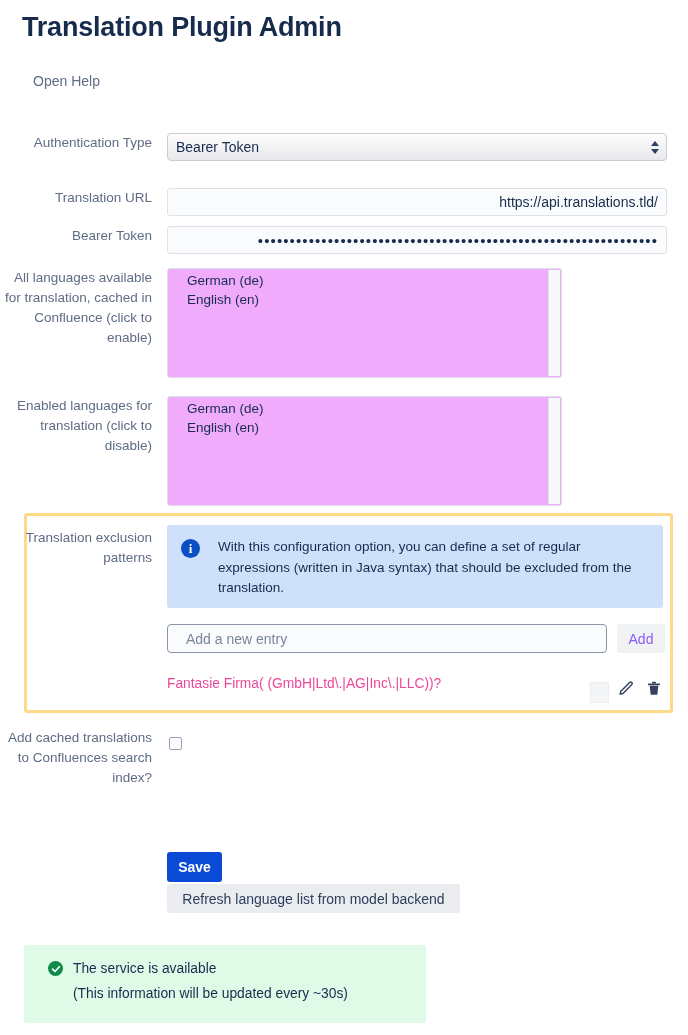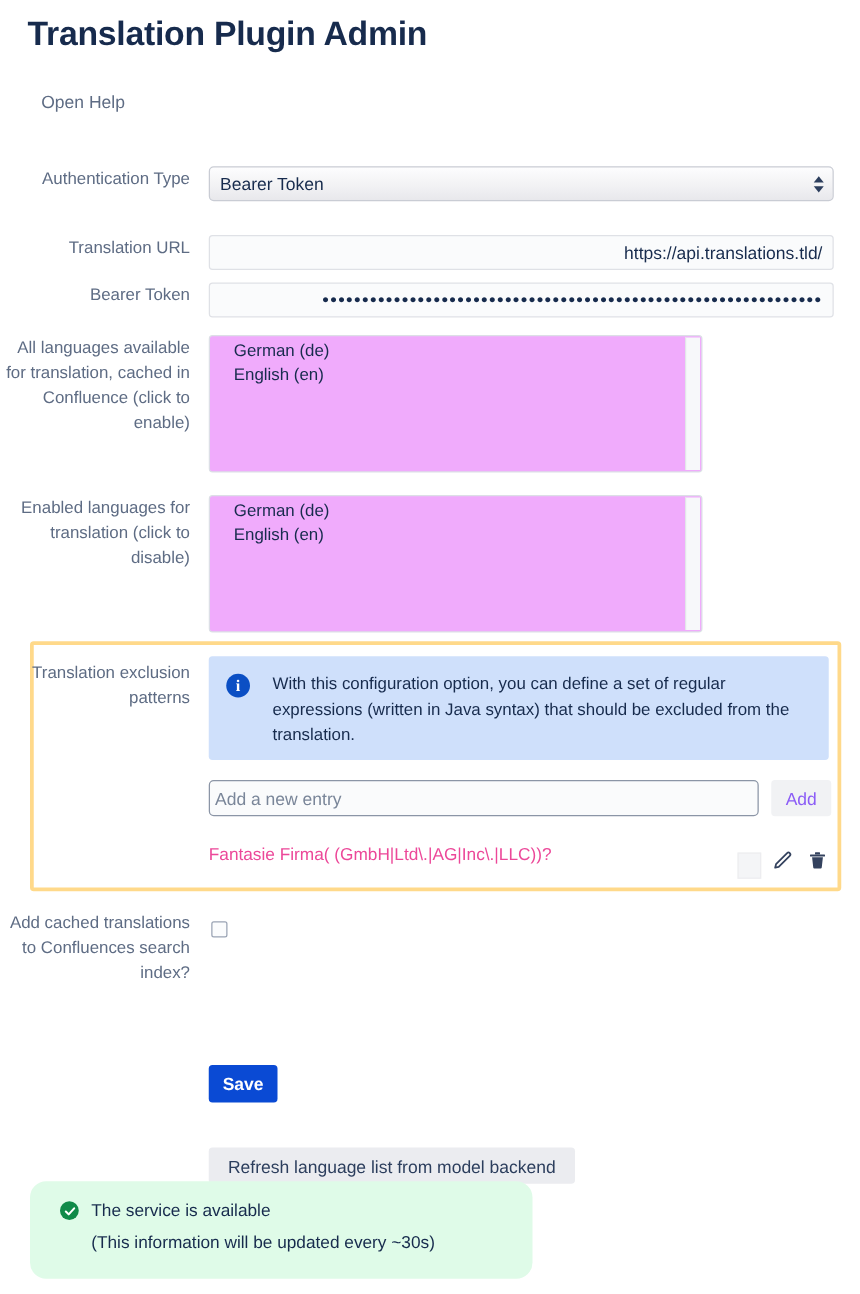--- a/index.html
+++ b/index.html
@@ -191,21 +191,21 @@
     left: 167px;
     top: 624px;
     width: 440px;
     height: 29px;
     box-sizing: border-box;
     border: 1px solid #8b95a6;
     border-radius: 4px;
     background: #fafbfc;
     font-size: 14px;
     color: #172b4d;
-    padding: 0 4px;
+    padding: 0 18px;
     font-family: "Liberation Sans", "DejaVu Sans", sans-serif;
     outline: none;
   }
   .entry-input::placeholder { color: #7a8699; }
 
   .add-button {
     position: absolute;
     left: 617px;
     top: 624px;
     width: 48px;
@@ -282,42 +282,42 @@
     border: none;
     border-radius: 3px;
     font-size: 14px;
     font-weight: bold;
     font-family: "Liberation Sans", "DejaVu Sans", sans-serif;
     cursor: pointer;
   }
   .refresh-button {
     position: absolute;
     left: 167px;
-    top: 918px;
+    top: 884px;
     width: 293px;
     height: 29px;
     background: #ebecf0;
     color: #2c3e5d;
     border: none;
     border-radius: 3px;
     font-size: 14px;
     font-family: "Liberation Sans", "DejaVu Sans", sans-serif;
     cursor: pointer;
   }
 
   
   .status-banner {
     position: absolute;
     left: 24px;
     top: 945px;
     width: 402px;
     height: 78px;
     box-sizing: border-box;
     background: #dffbe8;
-    border-radius: 13px;
+    border-radius: 2px;
     padding: 16px 0 0 24px;
   }
   .status-line1 {
     display: flex;
     align-items: center;
     gap: 10px;
     font-size: 13.8px;
     color: #172b4d;
   }
   .check-circle {

